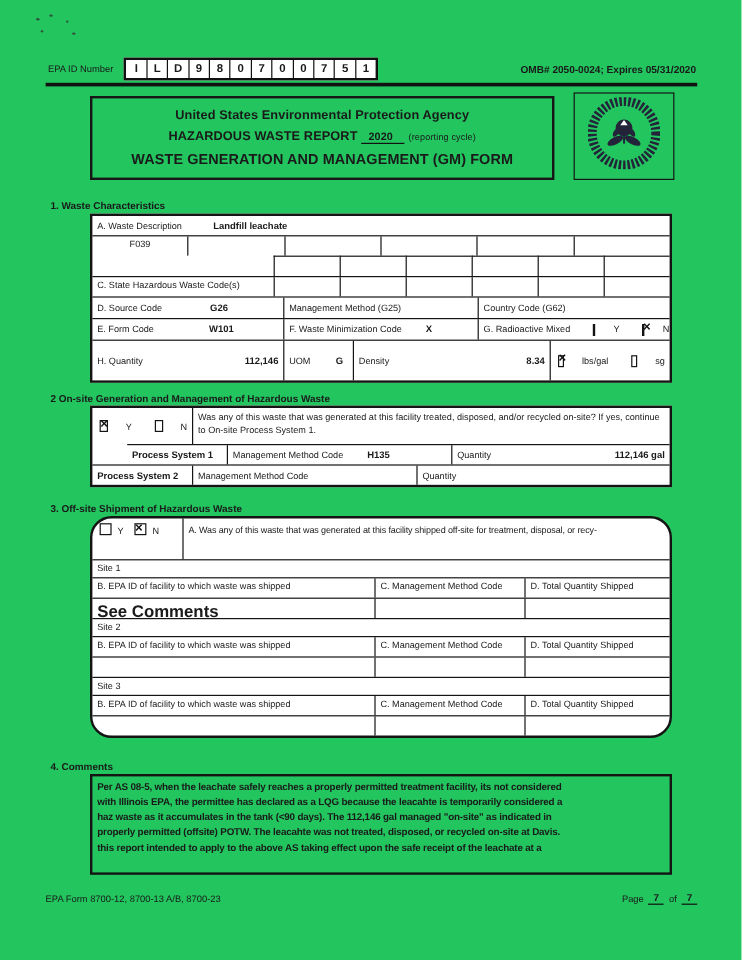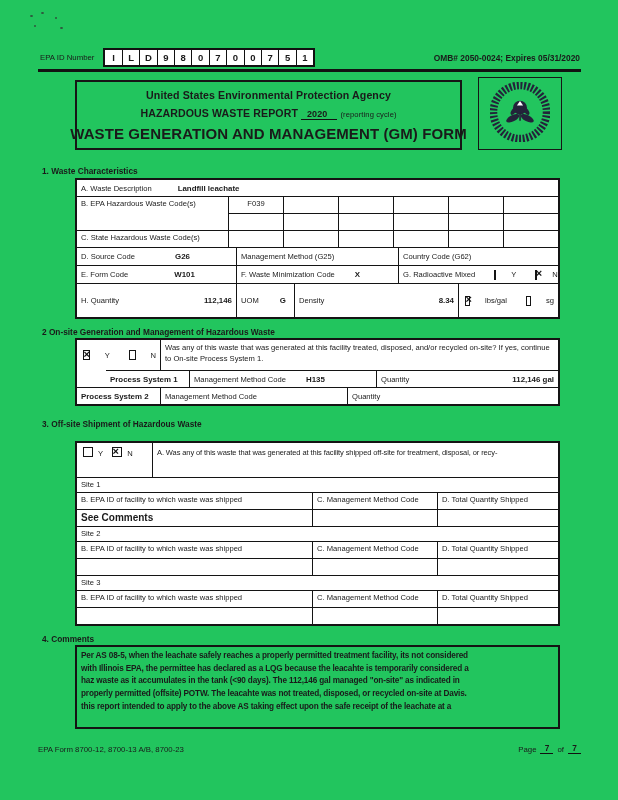--- a/index.html
+++ b/index.html
@@ -88,21 +88,21 @@
       <span class="digit">1</span>
     </span>
     <span class="omb">OMB# 2050-0024; Expires 05/31/2020</span>
   </div>
 
   <div class="rule"></div>
 
   <div class="hdrbox">
     <div class="hline">United States Environmental Protection Agency</div>
     <div class="hline"><span>HAZARDOUS WASTE REPORT</span>&nbsp;<span class="yr">2020</span>&nbsp;<span class="cyc">(reporting cycle)</span></div>
-    <div class="hline" style="font-size:15px;">WASTE GENERATION AND MANAGEMENT (GM) FORM</div>
+    <div class="hline" style="font-size:12px;">WASTE GENERATION AND MANAGEMENT (GM) FORM</div>
   </div>
 
   <div class="sealbox">
     <span>
       <svg width="60" height="60" viewBox="0 0 62 62">
         <circle cx="31" cy="31" r="27.5" fill="none" stroke="#23233a" stroke-width="8" stroke-dasharray="2.1,1.7"></circle>
         <circle cx="31" cy="26.5" r="7.2" fill="#23233a"></circle>
         <path d="M31 19.6 l3.2 4.6 h-6.4 z" fill="#fff"></path>
         <ellipse cx="24.5" cy="30" rx="4.6" ry="2.2" transform="rotate(-55 24.5 30)" fill="#23233a"></ellipse>
         <ellipse cx="37.5" cy="30" rx="4.6" ry="2.2" transform="rotate(55 37.5 30)" fill="#23233a"></ellipse>
@@ -118,21 +118,20 @@
   <div class="tbl" style="top:178px;">
 
     <div class="tr" style="height:16px;">
       <div class="td flexcell" style="flex:1;">
         <span>A. Waste Description</span>
         <span class="val" style="margin-left:14px;">Landfill leachate</span>
       </div>
     </div>
 
     <div class="tr" style="height:17px;">
-      <div class="td" style="flex:0 0 151px;">B.  EPA Hazardous Waste Code(s)</div>
       <div class="td" style="flex:1;text-align:center;">F039</div>
       <div class="td" style="flex:1;"></div>
       <div class="td" style="flex:1;"></div>
       <div class="td" style="flex:1;"></div>
       <div class="td" style="flex:1;"></div>
       <div class="td" style="flex:1;"></div>
     </div>
 
     <div class="tr" style="height:17px;border-top:none;">
       <div class="td" style="flex:0 0 151px;"></div>
@@ -234,41 +233,41 @@
       </div>
       <div class="td flexcell" style="flex:1;">
         <span>Quantity</span>
         <span class="val right"></span>
       </div>
     </div>
   </div>
 
   <div class="sechead" style="top:419px;">3.  Off-site Shipment of Hazardous Waste</div>
 
-  <div class="tbl" style="top:441px;">
+  <div class="tbl" style="top:430px;border-radius:18px;">
     <div class="tr" style="height:34px;">
       <div class="td" style="flex:0 0 75px;padding-top:4px;">
         <span class="cb" data-state="unchecked"></span>
         <span>Y</span>
         <span class="cb" data-state="checked"></span>
         <span>N</span>
       </div>
       <div class="td qtext-nowrap" style="flex:1;padding-top:5px;">A.  Was any of this waste that was generated at this facility shipped off-site for treatment, disposal, or recy-</div>
     </div>
 
     <div class="tr" style="height:15px;">
       <div class="td" style="flex:1;">Site 1</div>
     </div>
     <div class="tr" style="height:17px;">
       <div class="td" style="flex:0 0 235px;">B.  EPA ID of facility to which waste was shipped</div>
       <div class="td" style="flex:0 0 125px;">C.  Management Method Code</div>
       <div class="td" style="flex:1;">D.  Total Quantity Shipped</div>
     </div>
     <div class="tr" style="height:17px;">
-      <div class="td val" style="flex:0 0 235px;font-size:10px;">See Comments</div>
+      <div class="td val" style="flex:0 0 235px;font-size:14px;">See Comments</div>
       <div class="td" style="flex:0 0 125px;"></div>
       <div class="td" style="flex:1;"></div>
     </div>
 
     <div class="tr" style="height:15px;">
       <div class="td" style="flex:1;">Site 2</div>
     </div>
     <div class="tr" style="height:17px;">
       <div class="td" style="flex:0 0 235px;">B.  EPA ID of facility to which waste was shipped</div>
       <div class="td" style="flex:0 0 125px;">C.  Management Method Code</div>

